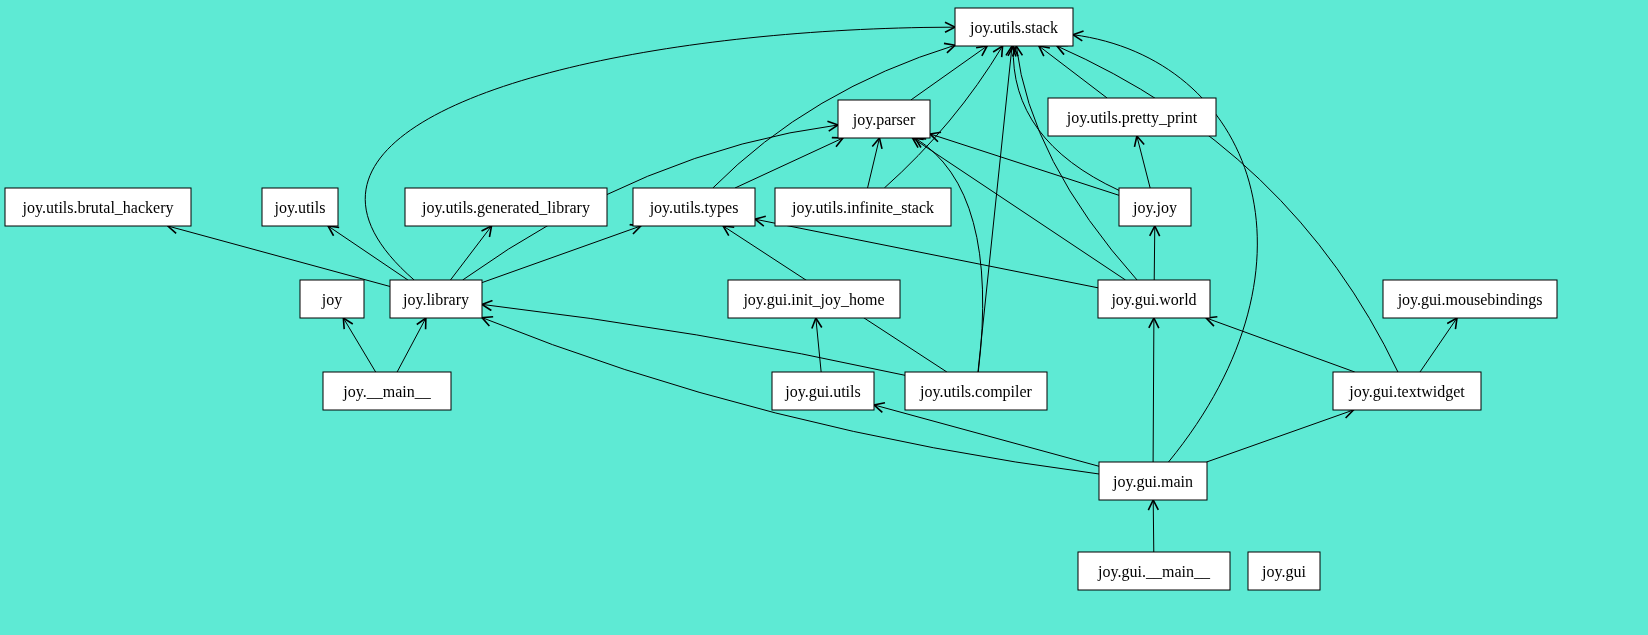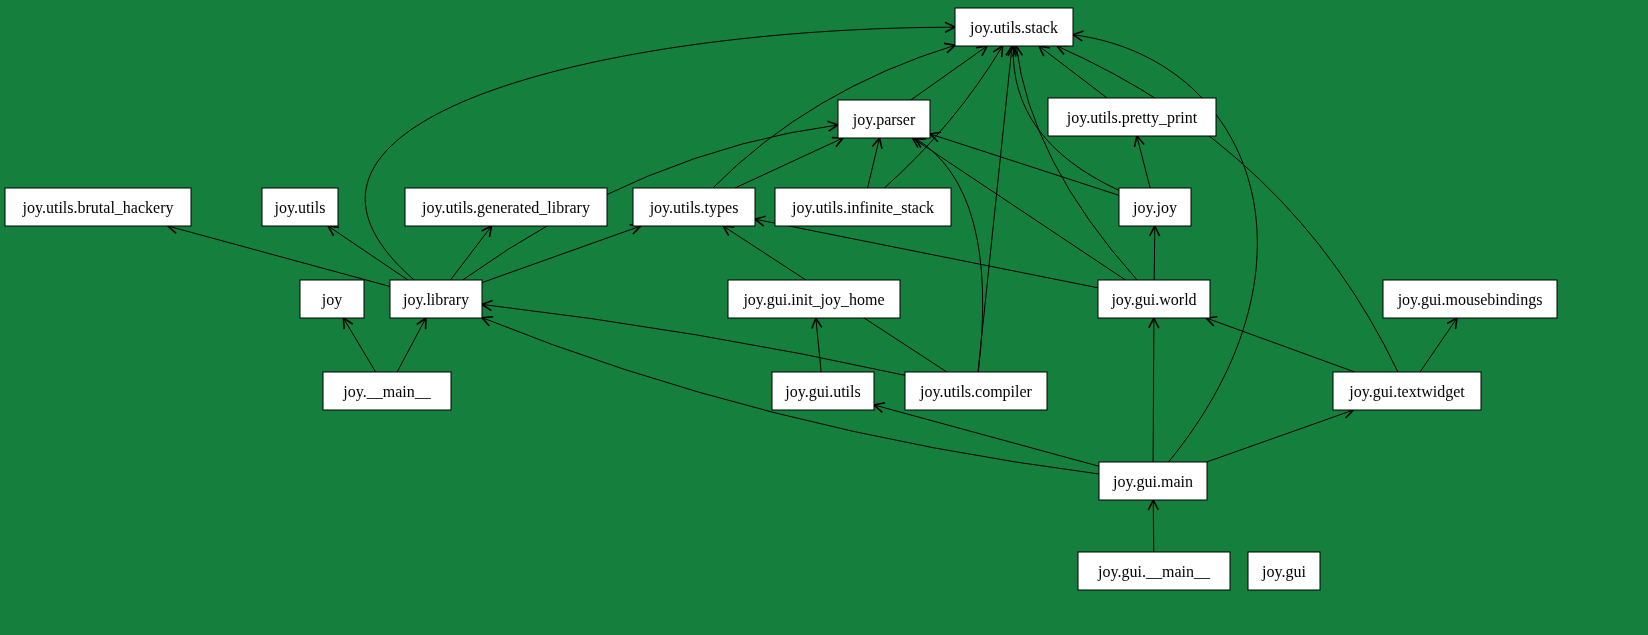--- a/index.html
+++ b/index.html
@@ -4,21 +4,21 @@
 <style>
   html, body {
     margin: 0;
     padding: 0;
     background: #ffffff;
   }
   .canvas {
     position: relative;
     width: 1648px;
     height: 635px;
-    background: #15803d;
+    background: #5eead4;
     overflow: hidden;
     font-family: "Liberation Serif", serif;
   }
   svg {
     position: absolute;
     left: 0;
     top: 0;
   }
   .edge {
     fill: none;

